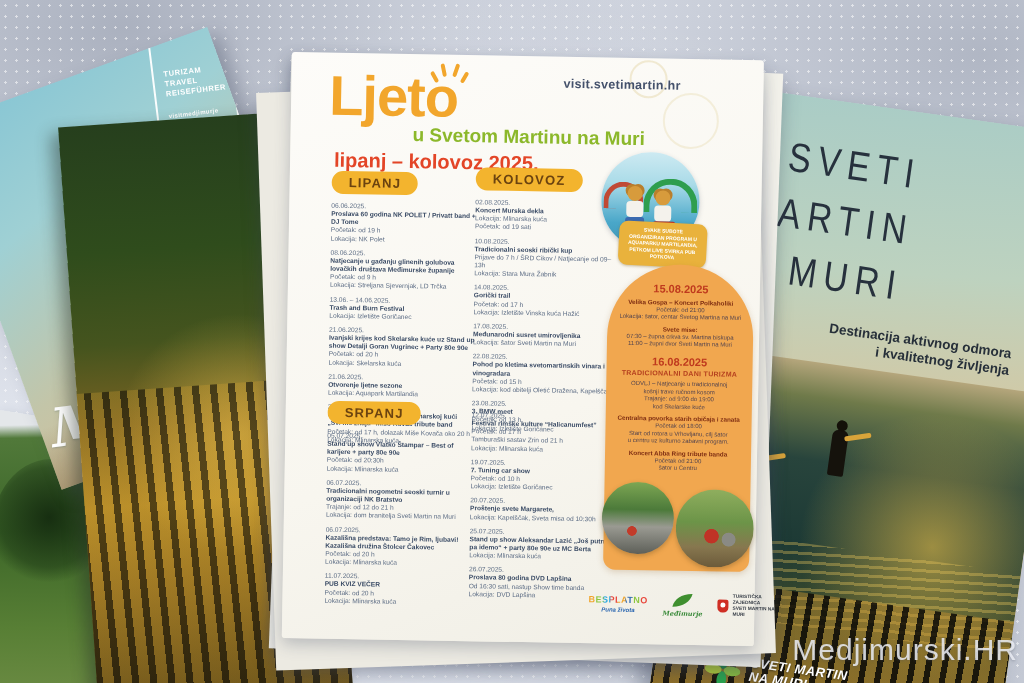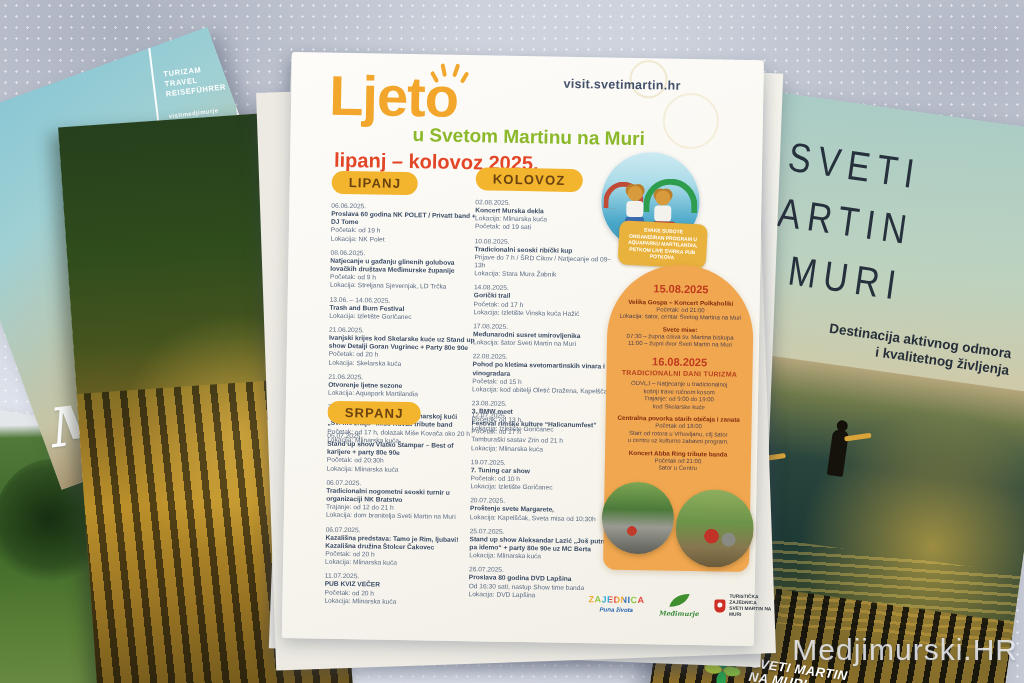--- a/index.html
+++ b/index.html
@@ -466,21 +466,21 @@
 u centru uz kulturno zabavni program.</div>
       <div class="hl-title">Koncert Abba Ring tribute banda</div>
       <div class="hl-text">Početak od 21:00
 šator u Centru</div>
     </div>
     <div class="pc pc1"></div>
     <div class="pc pc2"></div>
 
     <div class="logos">
       <div class="logo-hr">
-        <div class="hr-word">ZAJEDNICA</div>
+        <div class="hr-word">BESPLATNO</div>
         <div class="hr-script">Puna života</div>
       </div>
       <div class="logo-medj">
         <svg width="24" height="17" viewBox="0 0 24 17">
           <path d="M2 15 C4 7 11 2 22 2 C20 10 12 15 2 15 Z" fill="#3f8f2f"></path>
         </svg>
         <div class="medj-name">Međimurje</div>
       </div>
       <div class="logo-tz">
         <div class="tz-shield"></div>

